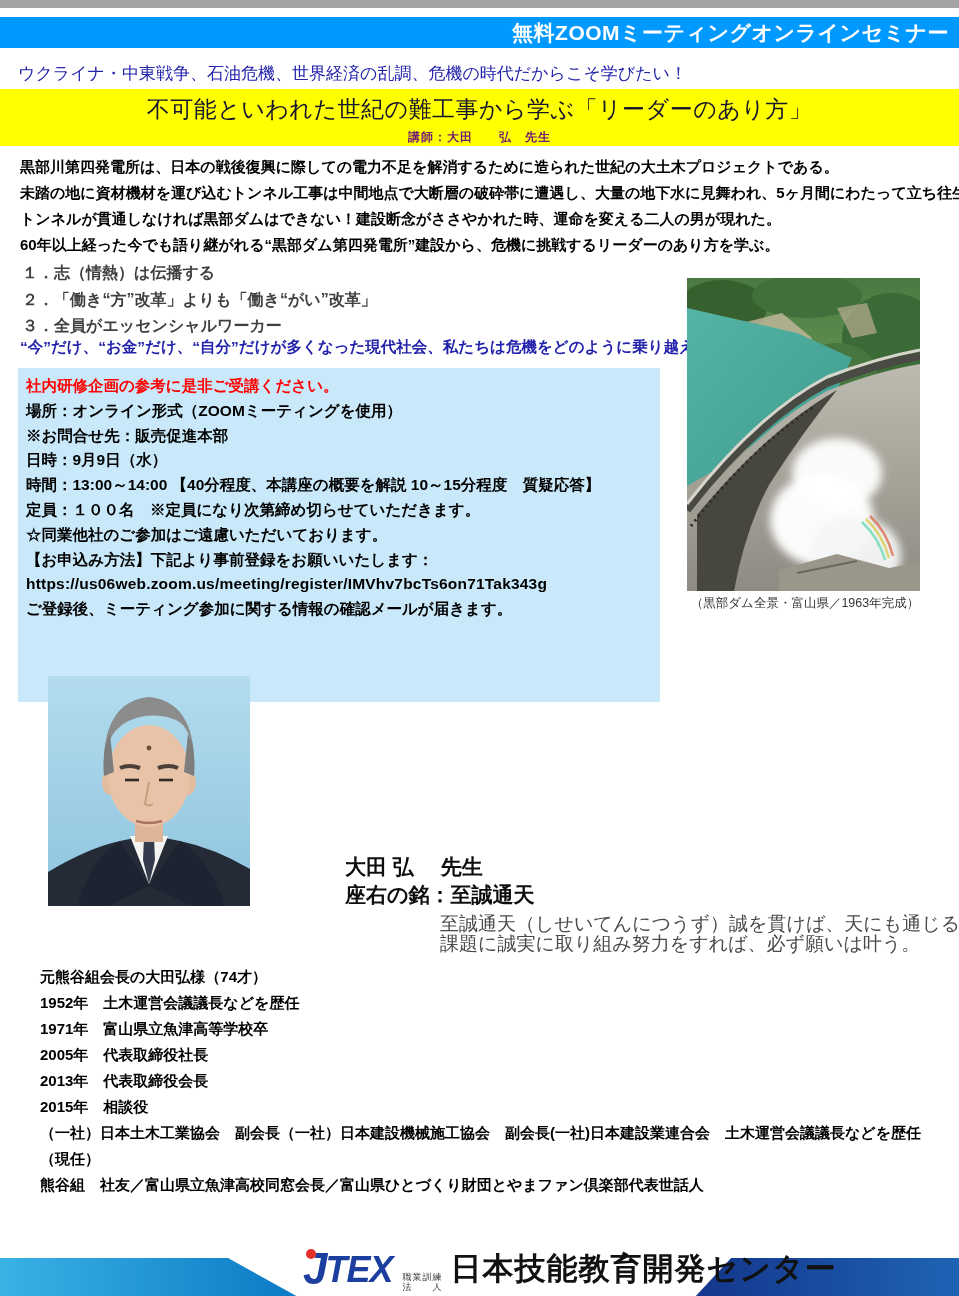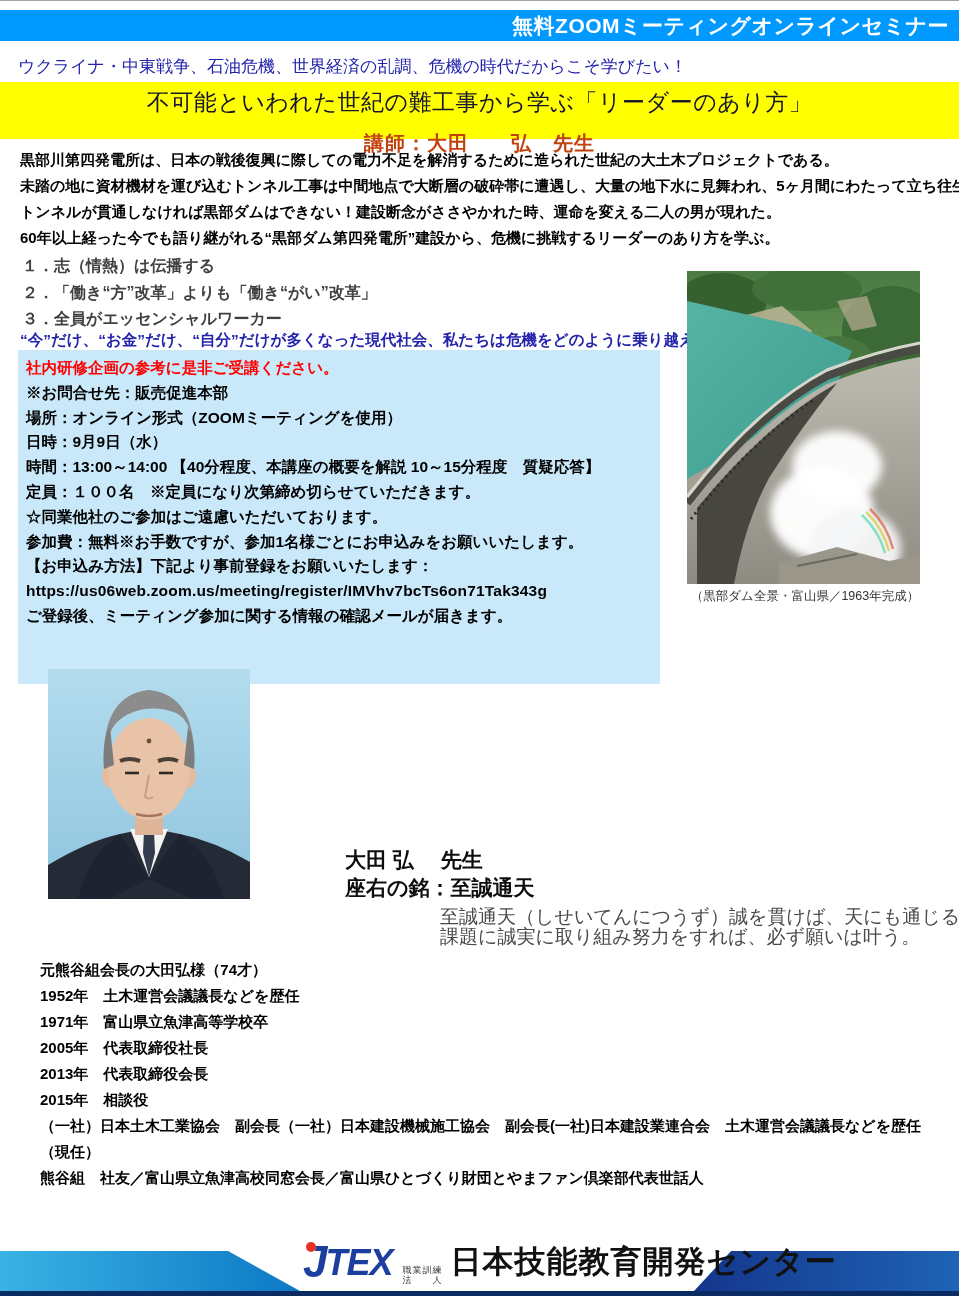--- a/index.html
+++ b/index.html
@@ -1,44 +1,44 @@
 <!DOCTYPE html>
 <html><head>
 <meta charset="utf-8">
 <style>
   html,body{margin:0;padding:0;background:#ffffff;}
   .page{position:relative;width:959px;height:1296px;background:#ffffff;overflow:hidden;
-        font-family:"Liberation Sans",sans-serif;border-top:1px solid #a3a3a3;box-sizing:border-box;}
+        font-family:"Liberation Sans",sans-serif;border-top:8px solid #a3a3a3;box-sizing:border-box;}
 
   
   .topbar{position:absolute;left:0;top:9px;width:959px;height:31px;background:#0099ff;
           display:flex;align-items:center;justify-content:flex-end;padding-right:10px;box-sizing:border-box;}
   .topbar span{color:#ffffff;font-weight:bold;font-size:21px;letter-spacing:.5px;white-space:nowrap;}
 
   
   .lead{position:absolute;left:18px;top:54px;font-size:17px;font-weight:normal;color:#2323ac;white-space:nowrap;}
 
   
   .yellow-band{position:absolute;left:0;top:81px;width:959px;height:57px;background:#ffff00;text-align:center;}
   .yellow-band .title{margin-top:5px;font-size:23px;font-weight:normal;color:#15152e;letter-spacing:.5px;white-space:nowrap;}
-  .yellow-band .lecturer{margin-top:12px;font-size:20px;font-weight:bold;color:#c2410c;letter-spacing:1px;white-space:nowrap;}
+  .yellow-band .lecturer{margin-top:4px;font-size:12px;font-weight:bold;color:#701a75;letter-spacing:1px;white-space:nowrap;}
 
   
   .intro{position:absolute;left:20px;top:146px;}
   .intro div{font-size:15px;font-weight:bold;color:#000;line-height:26px;white-space:nowrap;}
 
   
   .points{position:absolute;left:22px;top:252px;}
   .points div{font-size:16px;font-weight:bold;color:#404040;line-height:26.5px;white-space:nowrap;}
 
   
   .statement{position:absolute;left:20px;top:329px;font-size:15.5px;font-weight:bold;color:#2323ac;white-space:nowrap;}
 
   
-  .info-box{position:absolute;left:18px;top:349px;width:642px;height:334px;background:#c9e9fa;
+  .info-box{position:absolute;left:18px;top:360px;width:642px;height:334px;background:#c9e9fa;
             padding:6px 0 0 8px;box-sizing:border-box;}
   .info-box div{font-size:15.5px;font-weight:bold;color:#000;line-height:24.8px;white-space:nowrap;}
   .info-box .red{color:#ff0000;}
   .info-box .url{letter-spacing:.2px;}
 
   
   .dam{position:absolute;left:687px;top:270px;width:233px;height:313px;}
   .dam svg{display:block;}
   .dam-caption{position:absolute;left:655px;top:587px;width:300px;text-align:center;
                font-size:12.5px;color:#333;white-space:nowrap;}
@@ -99,27 +99,26 @@
   <div class="points">
     <div>１．志（情熱）は伝播する</div>
     <div>２．「働き“方”改革」よりも「働き“がい”改革」</div>
     <div>３．全員がエッセンシャルワーカー</div>
   </div>
 
   <div class="statement">“今”だけ、“お金”だけ、“自分”だけが多くなった現代社会、私たちは危機をどのように乗り越えるのか。</div>
 
   <div class="info-box">
     <div class="red">社内研修企画の参考に是非ご受講ください。</div>
+    <div>場所：オンライン形式（ZOOMミーティングを使用）</div>
     <div>※お問合せ先：販売促進本部</div>
-    <div>場所：オンライン形式（ZOOMミーティングを使用）</div>
     <div>日時：9月9日（水）</div>
     <div>時間：13:00～14:00 【40分程度、本講座の概要を解説 10～15分程度　質疑応答】</div>
     <div>定員：１００名　※定員になり次第締め切らせていただきます。</div>
     <div>☆同業他社のご参加はご遠慮いただいております。</div>
-    <div>参加費：無料※お手数ですが、参加1名様ごとにお申込みをお願いいたします。</div>
     <div>【お申込み方法】下記より事前登録をお願いいたします：</div>
     <div class="url">https://us06web.zoom.us/meeting/register/IMVhv7bcTs6on71Tak343g</div>
     <div>ご登録後、ミーティング参加に関する情報の確認メールが届きます。</div>
   </div>
 
   <div class="dam">
     <svg width="233" height="313" viewBox="0 0 233 313">
       <defs>
         <linearGradient id="forestGrad" x1="0" y1="0" x2="0" y2="1">
           <stop offset="0" stop-color="#4a7a42"></stop>

